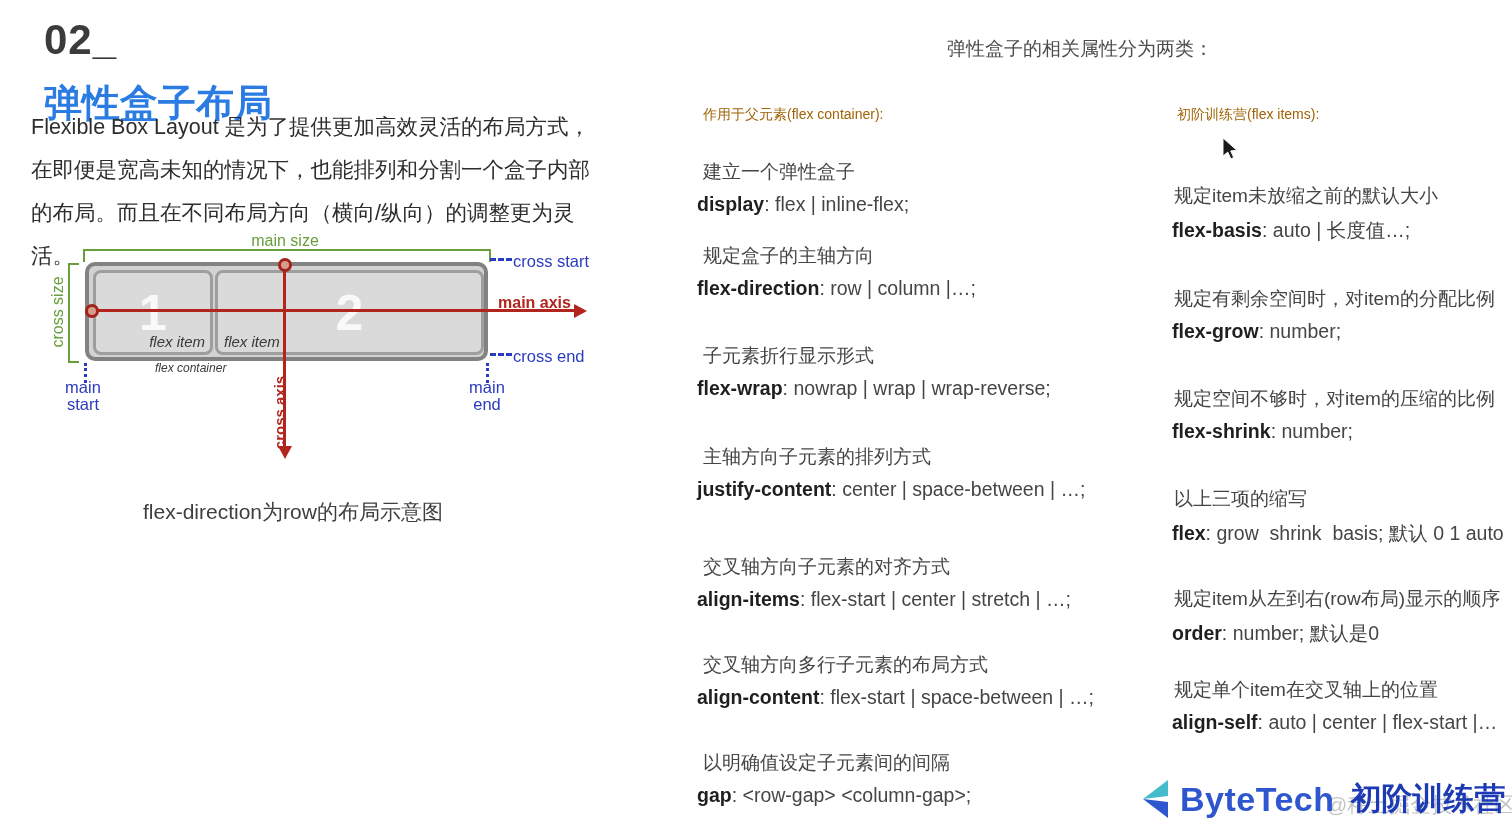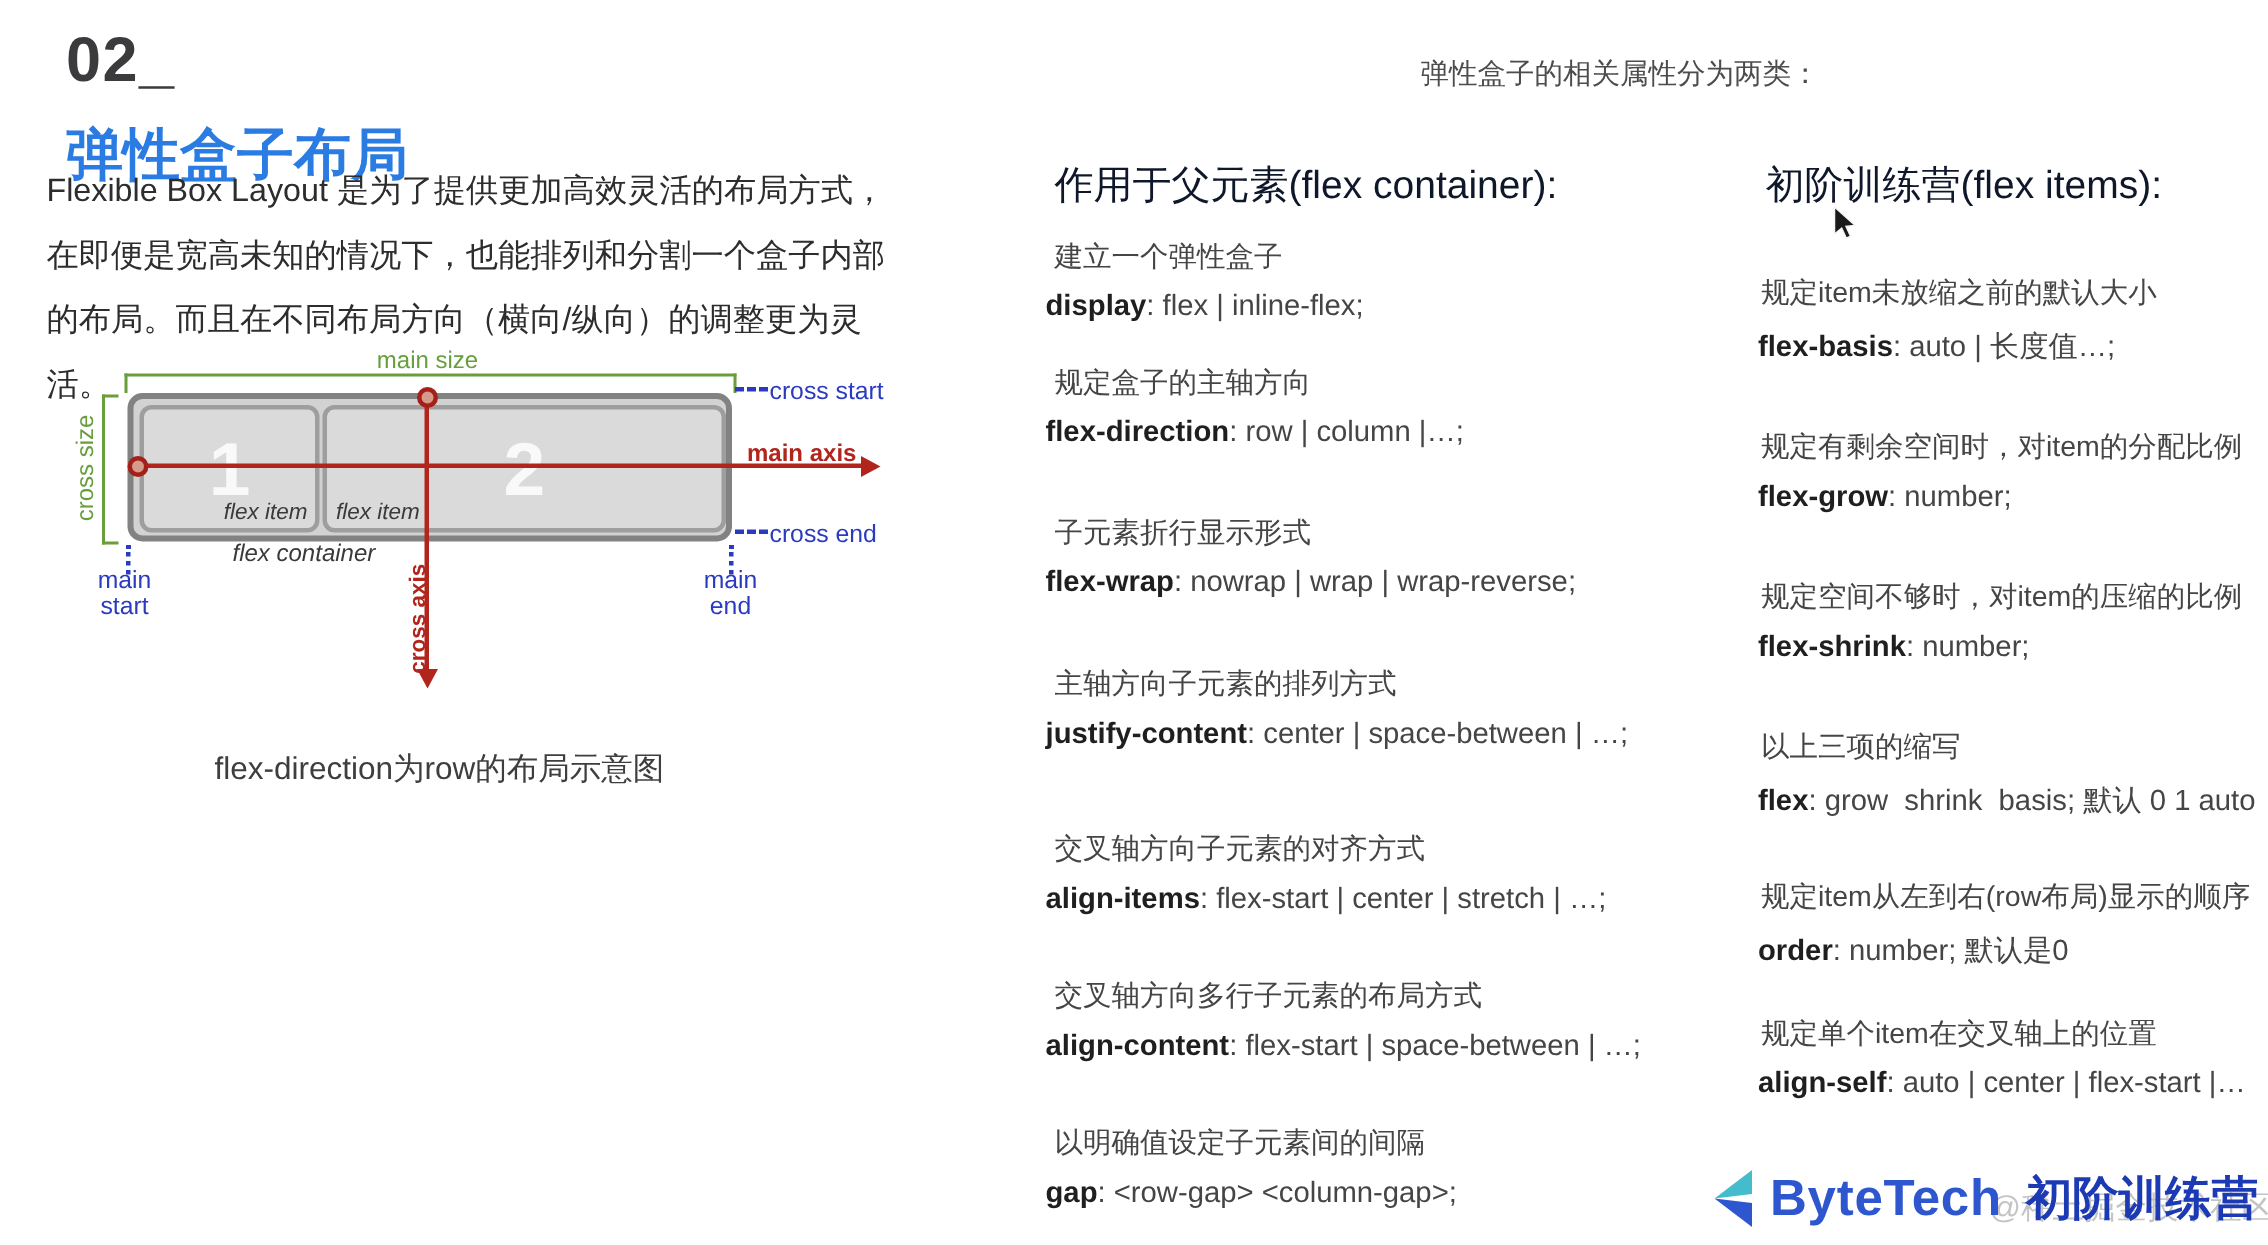--- a/index.html
+++ b/index.html
@@ -26,21 +26,21 @@
               transform:rotate(-90deg);}
   .flex-container-box{left:85px;top:262px;width:403px;height:99px;background:#d2d2d2;
               border:4px solid #828282;border-radius:10px;box-sizing:border-box;}
   .item-box{position:absolute;background:#dadada;border:3px solid #9e9e9e;border-radius:8px;
             box-sizing:border-box;display:flex;align-items:center;justify-content:center;}
   .item1{left:4px;top:4px;width:120px;height:85px;}
   .item2{left:126px;top:4px;width:269px;height:85px;}
   .item-num{font-size:50px;font-weight:bold;color:rgba(255,255,255,0.82);}
   .item-lbl{position:absolute;bottom:2px;font-size:15px;font-style:italic;color:#3a3a3a;}
   .item-lbl.r{right:5px;} .item-lbl.l{left:6px;}
-  .flex-container-lbl{left:155px;top:361px;font-size:16px;font-style:italic;color:#3a3a3a;}
+  .flex-container-lbl{left:155px;top:361px;font-size:12px;font-style:italic;color:#3a3a3a;}
 
   .main-axis-line{left:91px;top:309px;width:484px;border-top:3px solid #b2251d;}
   .main-axis-arrow{left:574px;top:304px;width:0;height:0;border-left:13px solid #b2251d;
                    border-top:7px solid transparent;border-bottom:7px solid transparent;}
   .axis-dot{width:8px;height:8px;border-radius:50%;border:3px solid #a42119;background:#d59c8c;}
   .dot-main{left:85px;top:304px;}
   .dot-cross{left:278px;top:258px;}
   .main-axis-lbl{left:498px;top:294px;font-size:16px;font-weight:bold;}
   .cross-axis-line{left:283px;top:266px;height:182px;border-left:3px solid #b2251d;}
   .cross-axis-arrow{left:278px;top:446px;width:0;height:0;border-top:13px solid #b2251d;
@@ -53,21 +53,21 @@
   .dot-ms{left:84px;top:363px;} .dot-me{left:486px;top:363px;}
   .blue-lbl{font-size:16.5px;color:#2b3bc0;}
   .cross-start-lbl{left:513px;top:252px;}
   .cross-end-lbl{left:513px;top:347px;}
   .two-line{width:52px;text-align:center;line-height:17px;white-space:pre-line;font-size:16.5px;}
   .main-start-lbl{left:57px;top:379px;}
   .main-end-lbl{left:461px;top:379px;}
   .caption{left:143px;top:498px;font-size:21px;color:#3e3e3e;}
 
   
-  .col-head{font-size:26px;color:#0f172a;}
+  .col-head{font-size:14px;color:#a16207;}
   .head-parent{left:703px;top:106px;}
   .head-items{left:1177px;top:106px;}
   .pgroup{position:absolute;left:697px;}
   .igroup{position:absolute;left:1172px;white-space:nowrap;}
   .desc{font-size:19px;line-height:21px;color:#454545;padding-left:6px;white-space:nowrap;}
   .igroup .desc{padding-left:2px;}
   .code{margin-top:11px;font-size:19.5px;white-space:pre;}
   .prop{font-weight:bold;color:#1f1f1f;}
   .val{color:#454545;}
   .pg1{top:161px;} .pg2{top:245px;} .pg3{top:345px;} .pg4{top:446px;}

